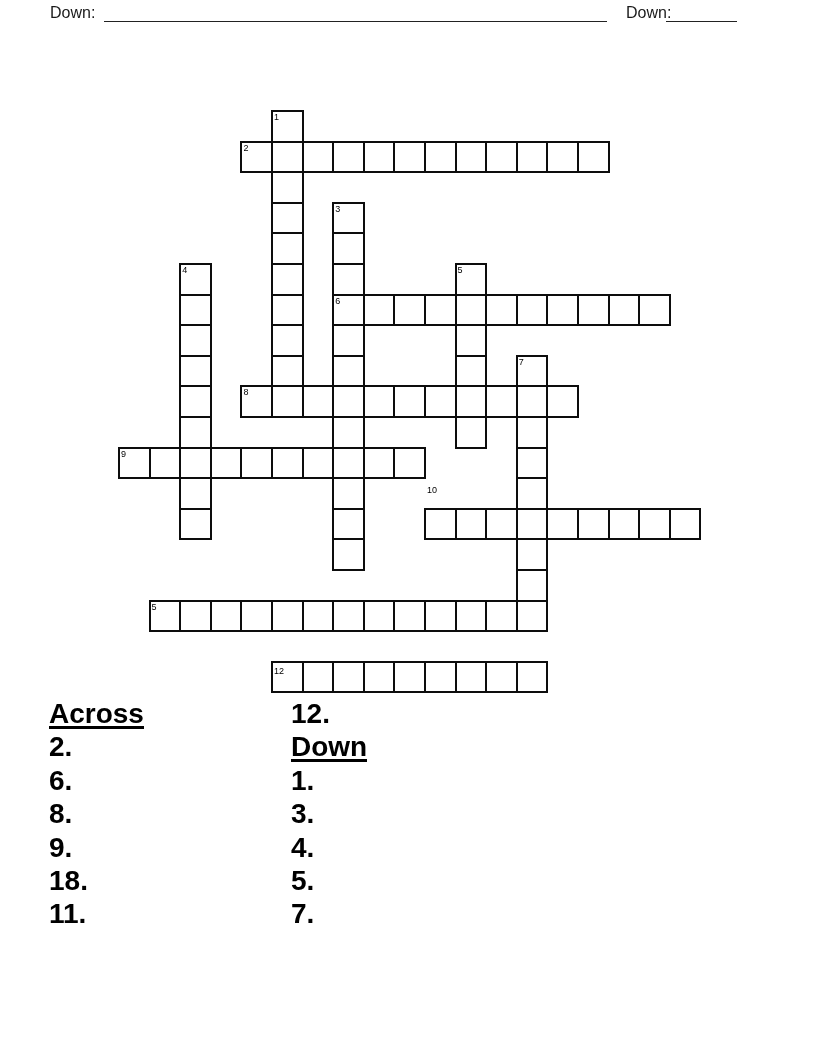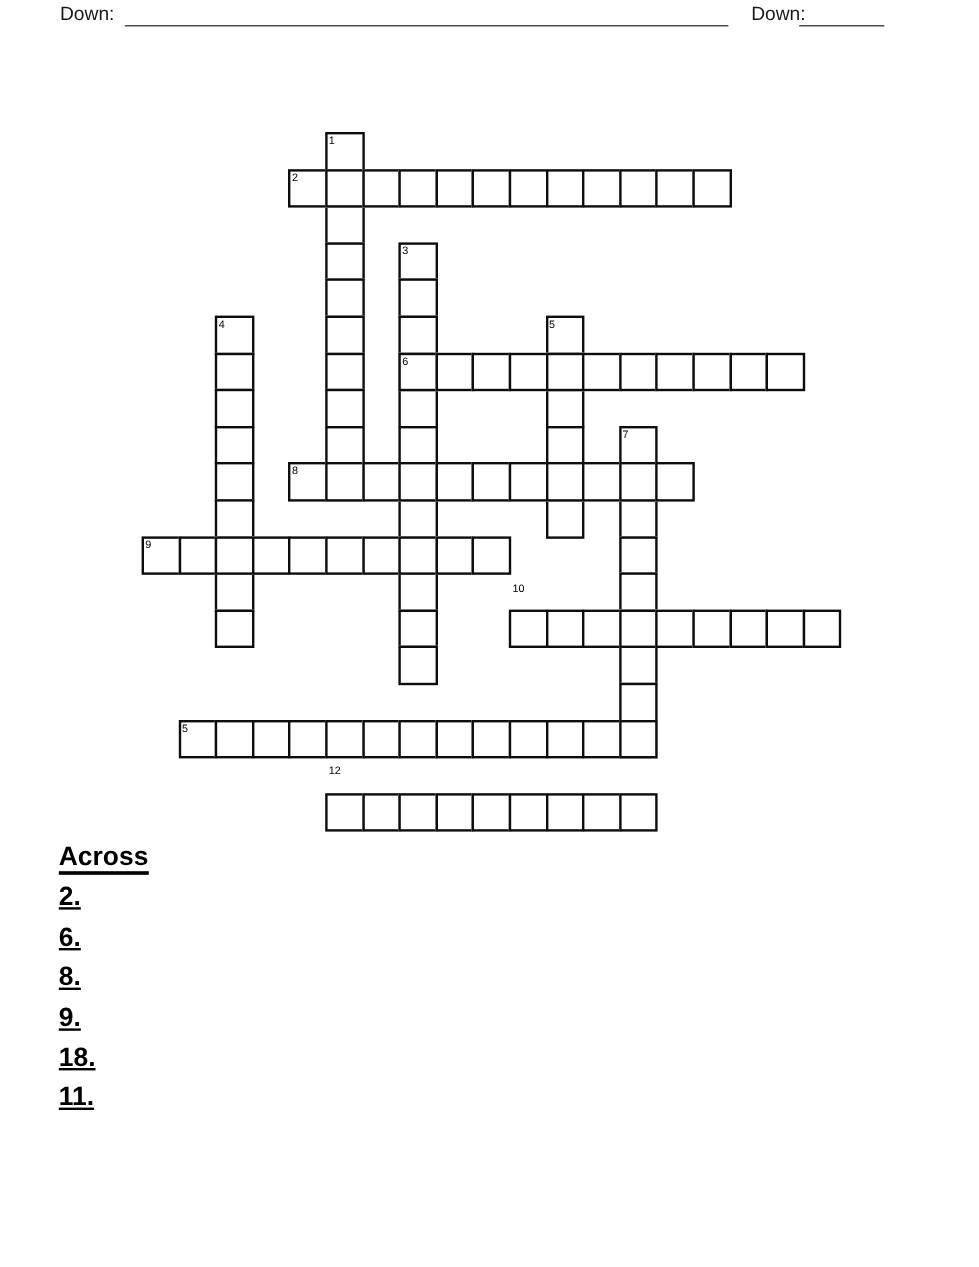--- a/index.html
+++ b/index.html
@@ -6,21 +6,21 @@
   .page{position:relative;width:816px;height:1056px;background:#fff;overflow:hidden;
         font-family:"Liberation Sans","DejaVu Sans",sans-serif;color:#000;}
   .hdr-label{position:absolute;font-size:16px;line-height:20px;color:#1a1a1a;}
   .blank{position:absolute;border-bottom:1.5px solid #222;}
   .title{position:absolute;left:0;right:0;top:34px;margin:0;text-align:center;
          font-size:48px;line-height:58px;font-weight:400;color:#000;}
   .grid{position:absolute;left:0;top:0;width:816px;height:700px;}
   .cell{position:absolute;box-sizing:border-box;background:#fff;border:2px solid #0d0d0d;}
   .cellnum{position:absolute;z-index:5;font-size:9px;line-height:9px;font-weight:400;color:#000;}
   .clue-col{position:absolute;}
-  .clue-line{height:33.4px;line-height:33.4px;font-size:22px;font-weight:700;white-space:nowrap;text-decoration:underline;}
+  .clue-line{height:33.4px;line-height:33.4px;font-size:28px;font-weight:700;white-space:nowrap;}
   .clue-heading{display:inline-block;line-height:24px;border-bottom:3px solid #000;}
 </style>
 </head>
 <body>
 
 <div class="page">
   <span class="hdr-label" style="left:50px;top:3px">Down:</span>
   <div class="blank" style="left:104px;top:3px;width:503px;height:18px"></div>
   <span class="hdr-label" style="left:626px;top:3px">Down:</span>
   <div class="blank" style="left:666px;top:3px;width:71px;height:18px"></div>
@@ -152,25 +152,34 @@
       <span class="cellnum" style="left: 151.6px; top: 602.6px;">5</span>
       <div class="cell" style="left: 271px; top: 660.8px; width: 32.6px; height: 32.6px;"></div>
       <div class="cell" style="left: 301.6px; top: 660.8px; width: 32.6px; height: 32.6px;"></div>
       <div class="cell" style="left: 332.2px; top: 660.8px; width: 32.6px; height: 32.6px;"></div>
       <div class="cell" style="left: 362.8px; top: 660.8px; width: 32.6px; height: 32.6px;"></div>
       <div class="cell" style="left: 393.4px; top: 660.8px; width: 32.6px; height: 32.6px;"></div>
       <div class="cell" style="left: 424px; top: 660.8px; width: 32.6px; height: 32.6px;"></div>
       <div class="cell" style="left: 454.6px; top: 660.8px; width: 32.6px; height: 32.6px;"></div>
       <div class="cell" style="left: 485.2px; top: 660.8px; width: 32.6px; height: 32.6px;"></div>
       <div class="cell" style="left: 515.8px; top: 660.8px; width: 32.6px; height: 32.6px;"></div>
-      <span class="cellnum" style="left: 274px; top: 638px;">12</span>
+      <span class="cellnum" style="left: 274px; top: 667px;">12</span>
     </div>
 
   <div class="clue-col" style="left:49px;top:697px">
       <div class="clue-line"><span class="clue-heading">Across</span></div>
       <div class="clue-line">2.</div>
       <div class="clue-line">6.</div>
       <div class="clue-line">8.</div>
       <div class="clue-line">9.</div>
       <div class="clue-line">18.</div>
       <div class="clue-line">11.</div>
     </div>
+  <div class="clue-col" style="left:291px;top:697px">
+      <div class="clue-line">12.</div>
+      <div class="clue-line"><span class="clue-heading">Down</span></div>
+      <div class="clue-line">1.</div>
+      <div class="clue-line">3.</div>
+      <div class="clue-line">4.</div>
+      <div class="clue-line">5.</div>
+      <div class="clue-line">7.</div>
+    </div>
 </div>
 
 </body></html>

